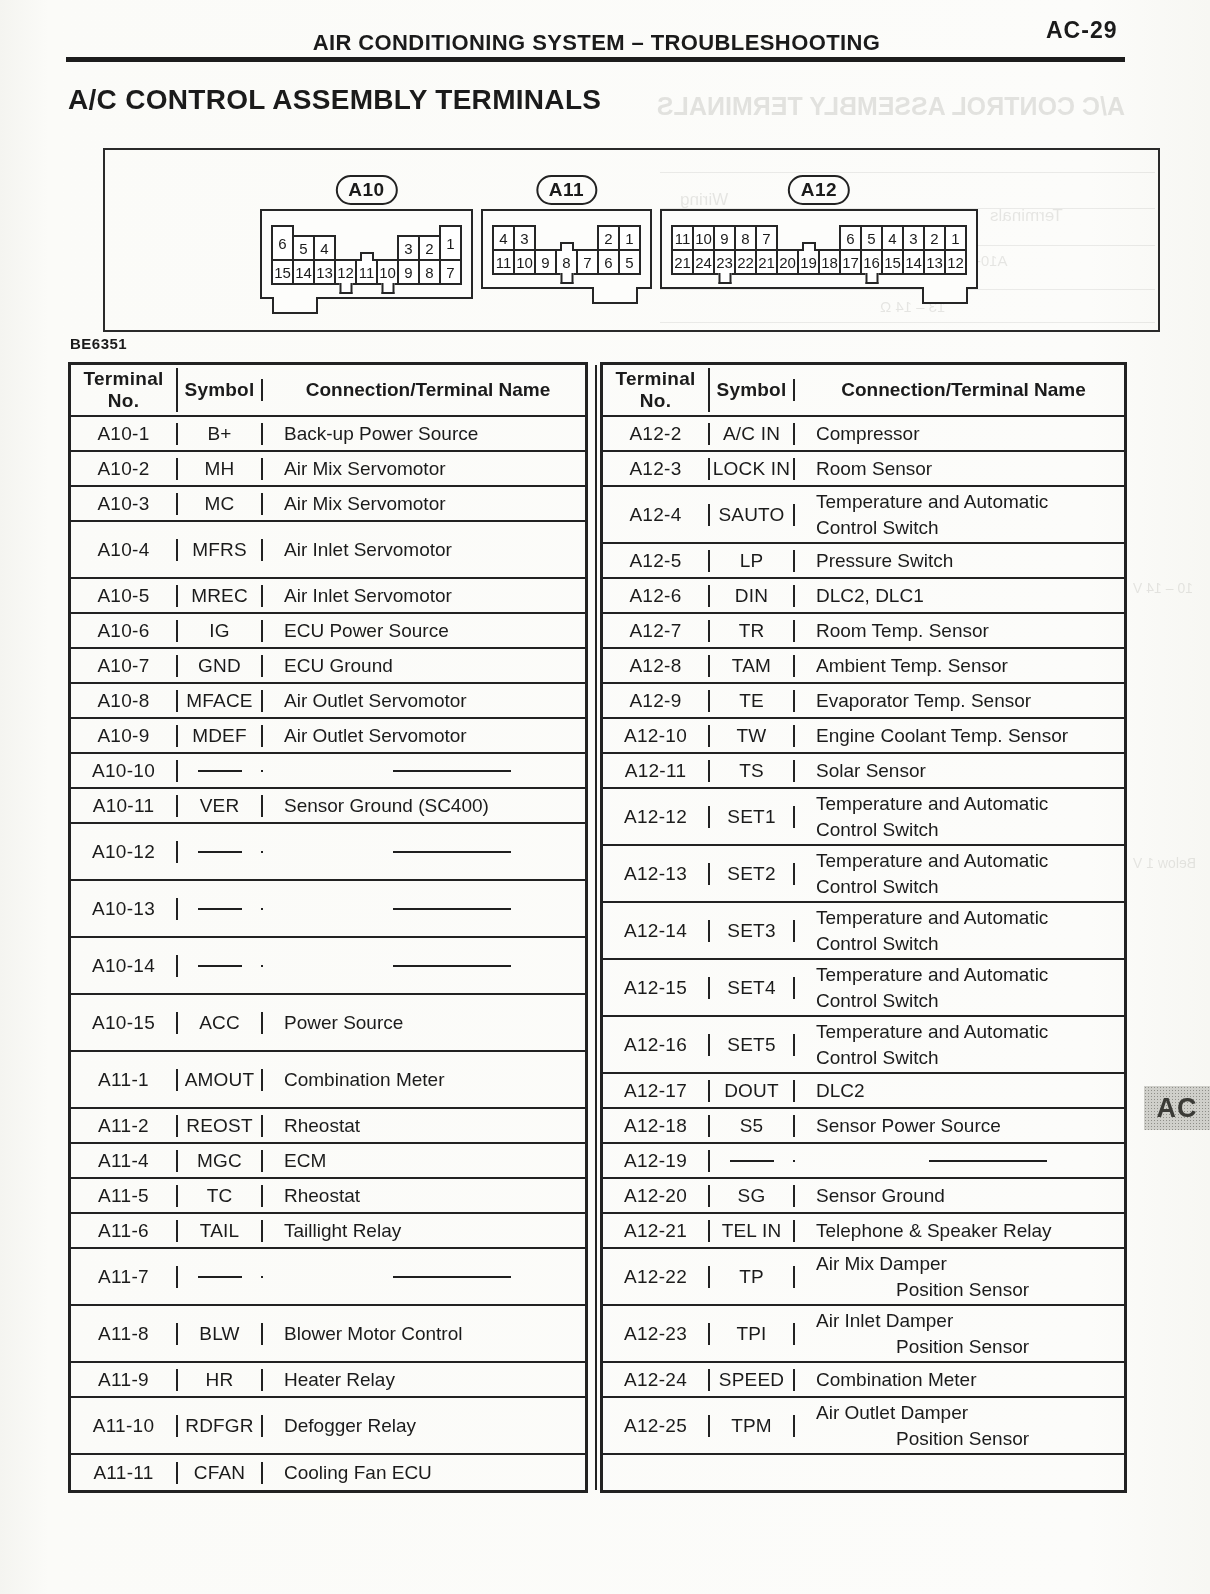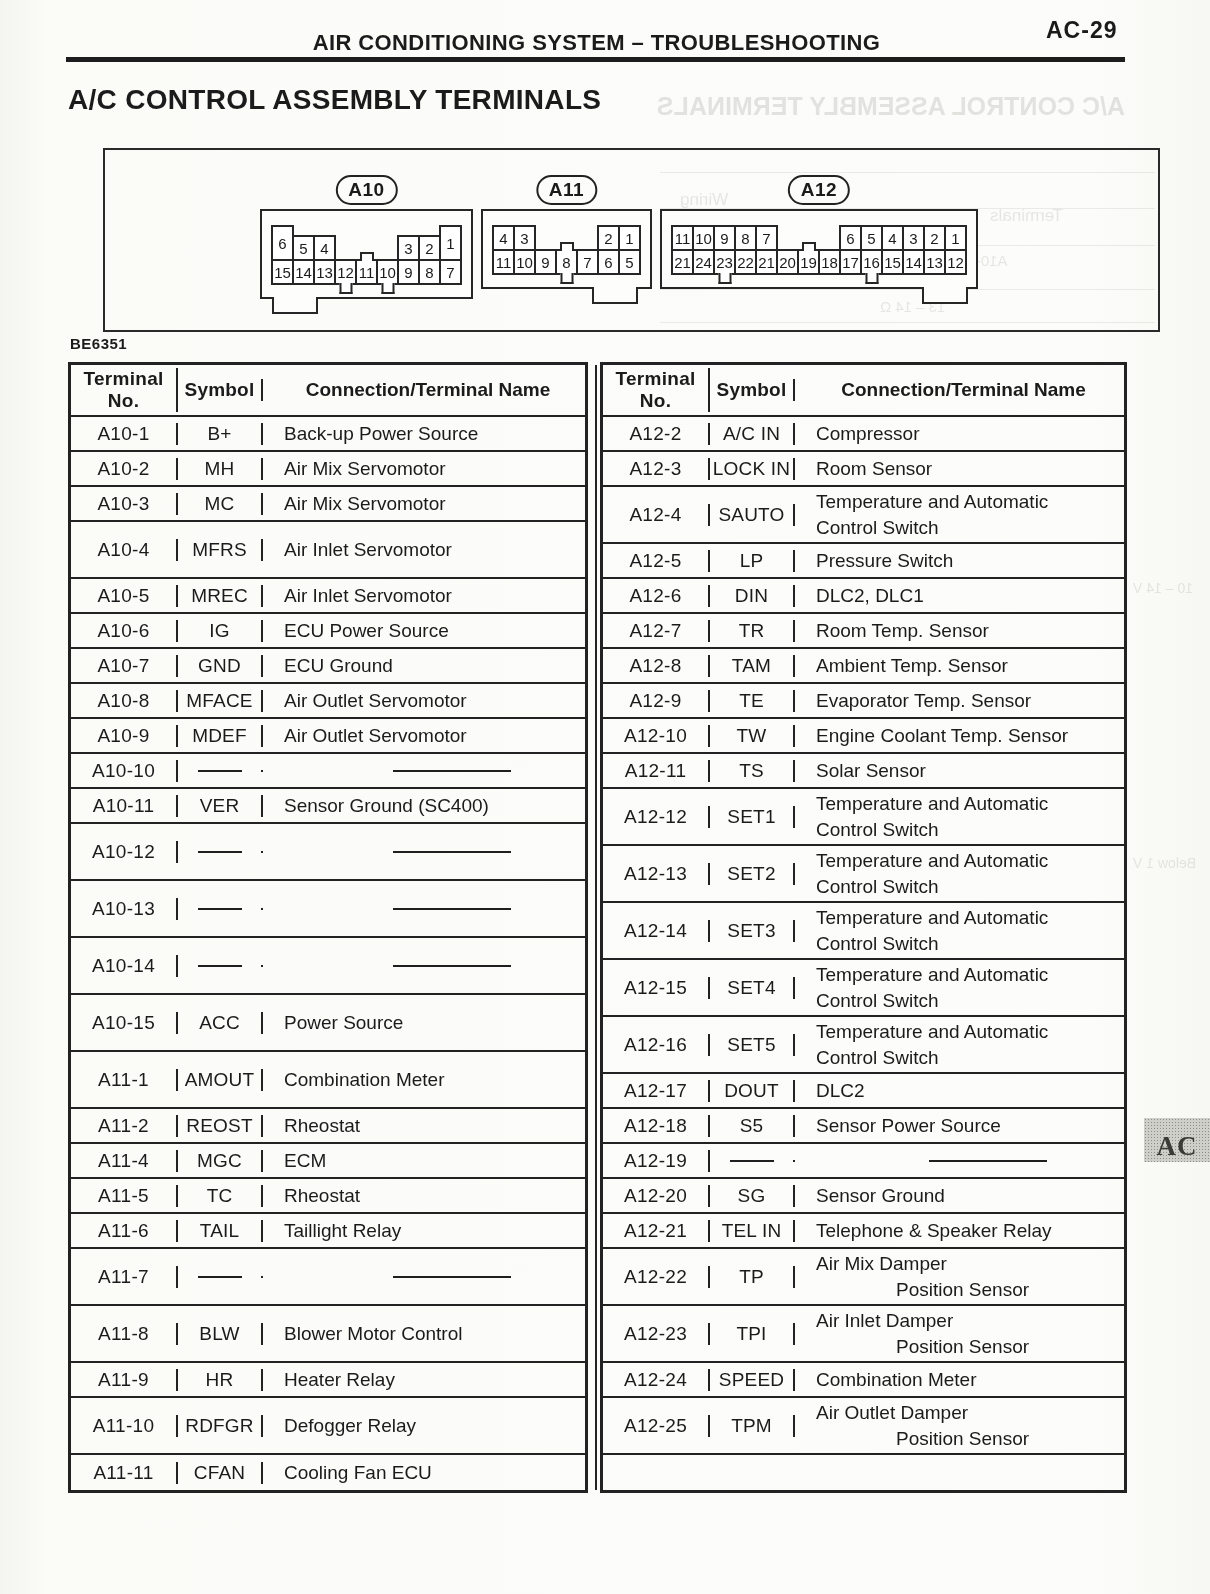--- a/index.html
+++ b/index.html
@@ -66,24 +66,24 @@
   .thead .c-term{white-space:pre-line;text-align:center;line-height:1.15;}
   .nwrap{line-height:1.35;}
   .line2.indent{padding-left:80px;}
   .dash{height:2px;background:#1f1f1f;}
   .dash.sym{width:44px;}
   .dash.nm{width:118px;transform:translateX(28px);}
   .c-name.dashed{justify-content:center;padding-left:0;}
   .hatch-cell{background:linear-gradient(to top right,transparent calc(50% - 1.2px),#2b2b2b calc(50% - 1.2px),#2b2b2b calc(50% + 1.2px),transparent calc(50% + 1.2px));}
 
   
-  .side-tab{position:absolute;left:1144px;top:1118px;width:66px;height:44px;
+  .side-tab{position:absolute;left:1144px;top:1086px;width:66px;height:44px;
     background-color:#cfcfca;background-image:radial-gradient(#8e8e88 .8px,transparent .9px);background-size:3px 3px;
-    display:flex;align-items:flex-end;justify-content:center;
-    font-size:27px;font-weight:bold;color:#3a3a36;letter-spacing:1px;font-family:Liberation Serif, serif;}
+    display:flex;align-items:center;justify-content:center;
+    font-size:27px;font-weight:bold;color:#3a3a36;letter-spacing:1px;}
 </style>
 </head>
 <body>
 
 <div class="page-header-title">AIR CONDITIONING SYSTEM – TROUBLESHOOTING</div>
 <div class="page-number">AC-29</div>
 <div class="header-rule"></div>
 <h1 class="doc-title">A/C CONTROL ASSEMBLY TERMINALS</h1>
 
 <div>

